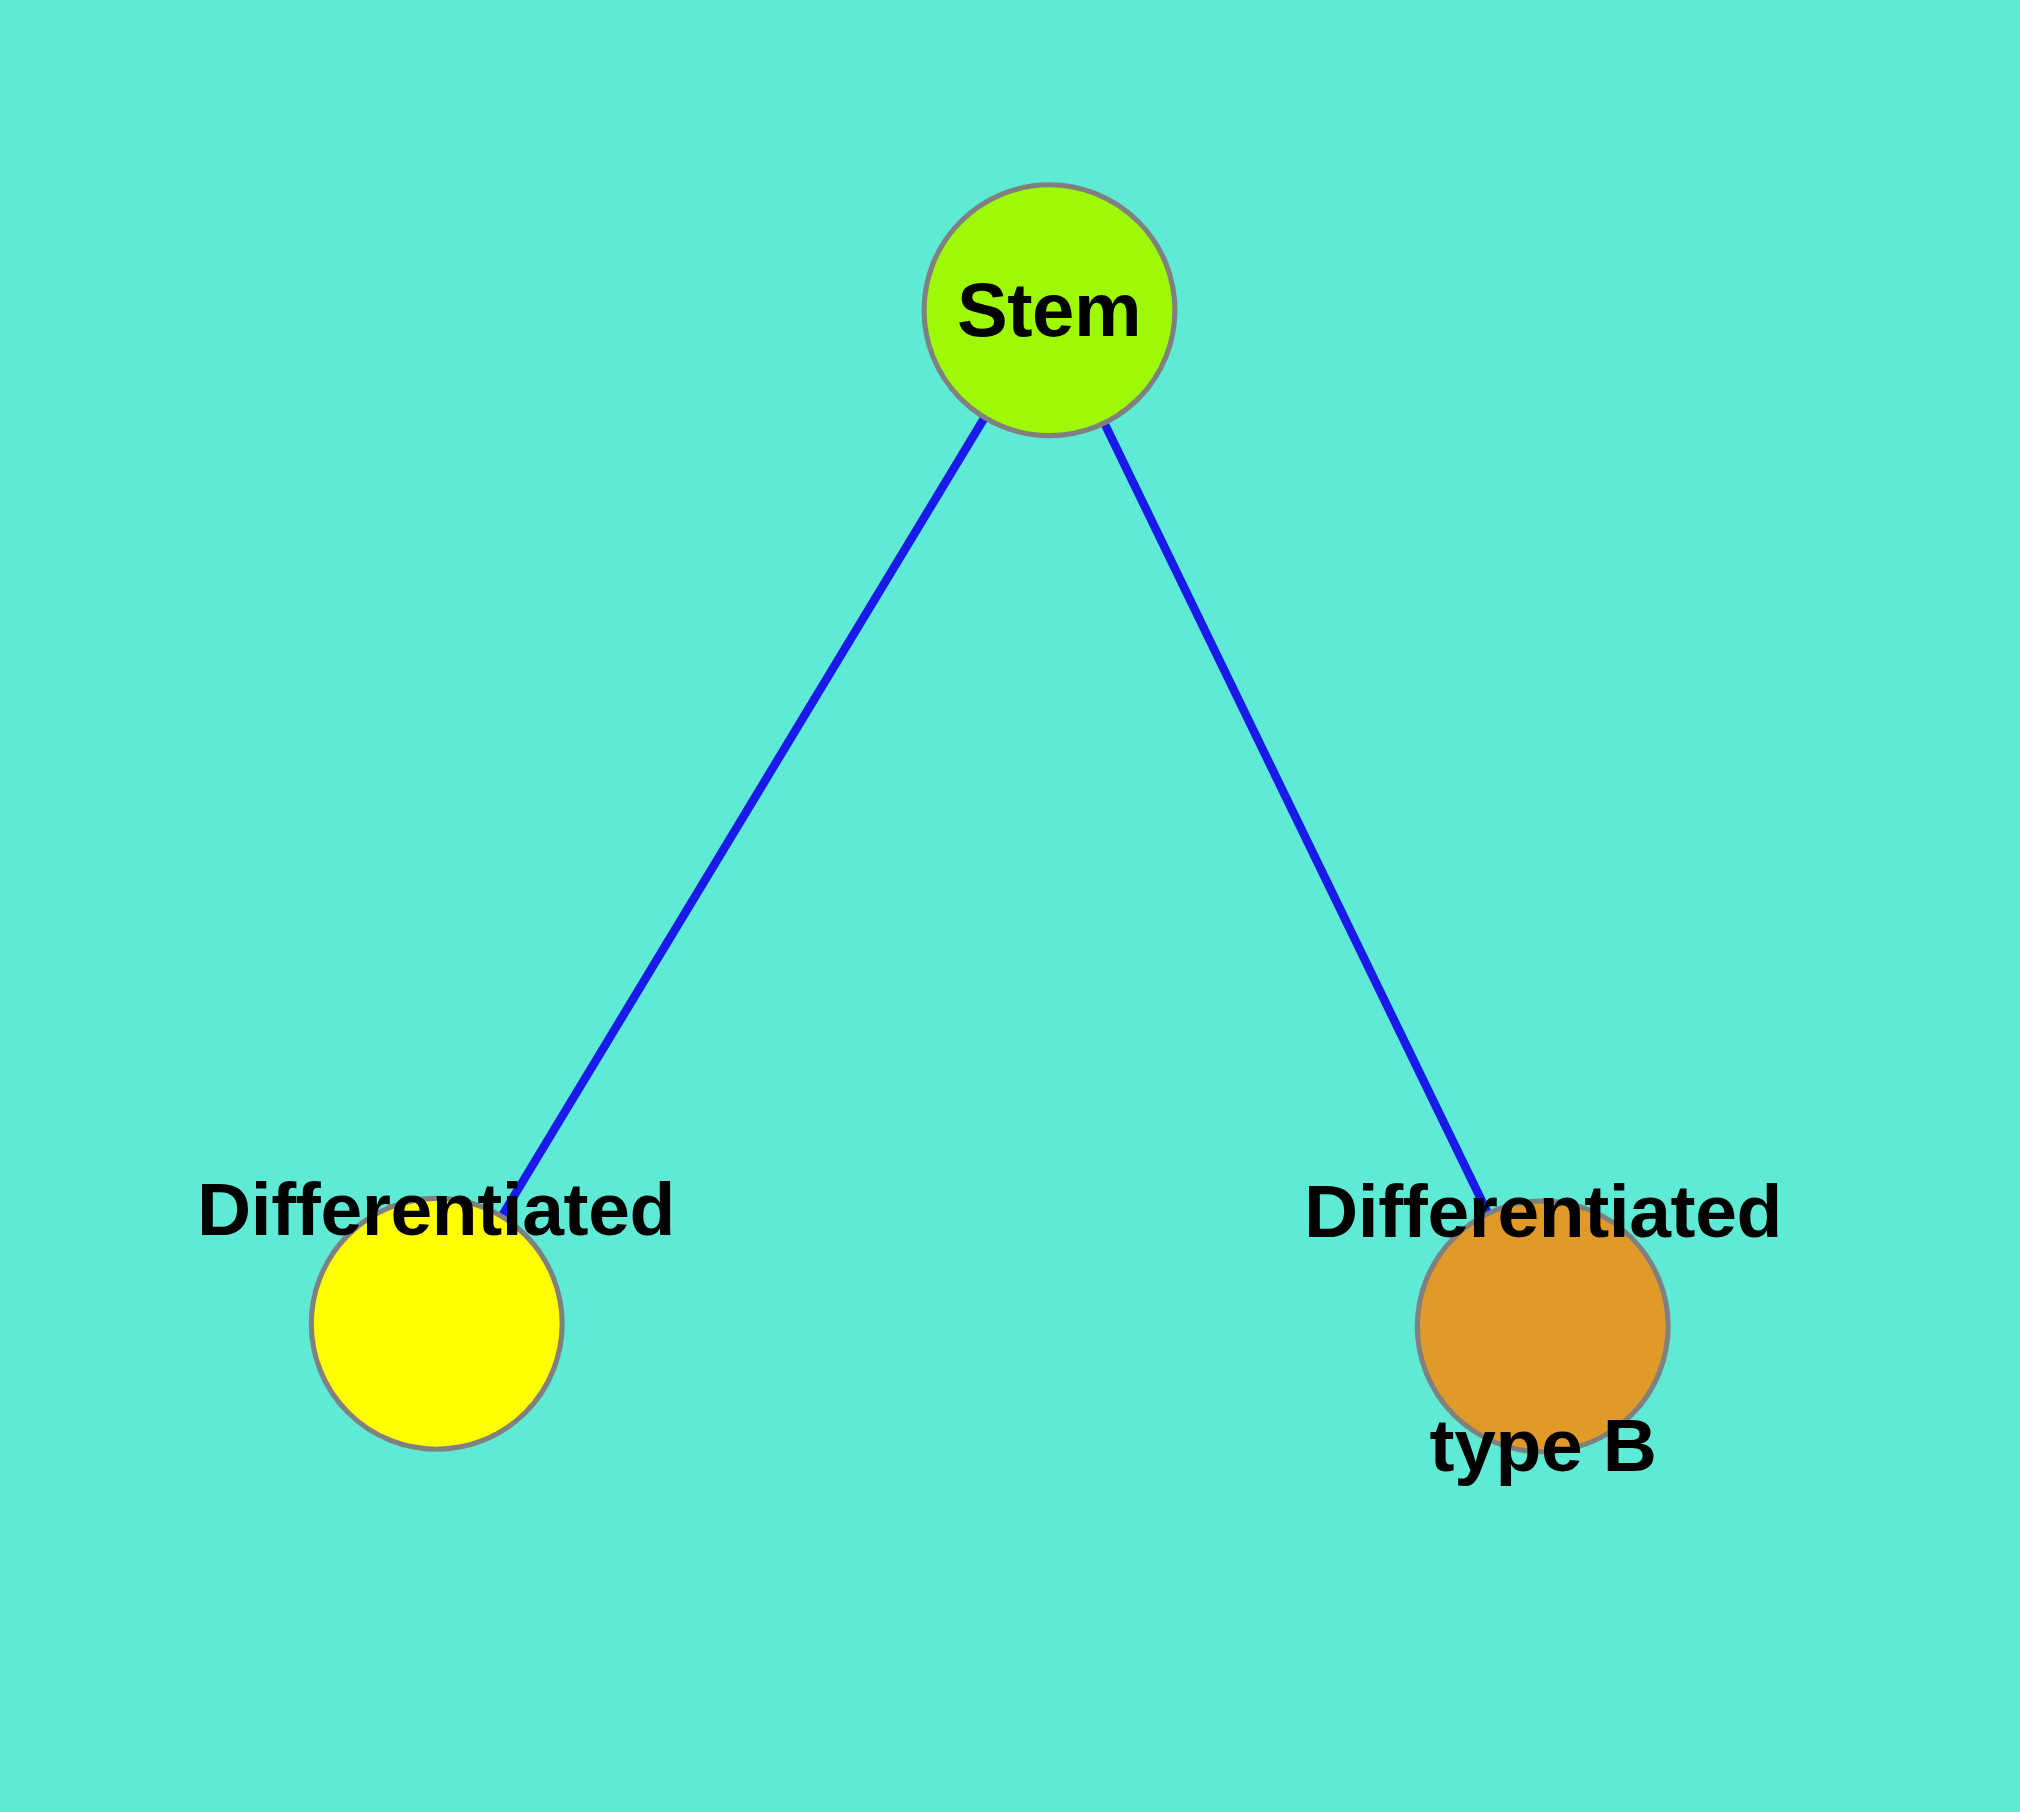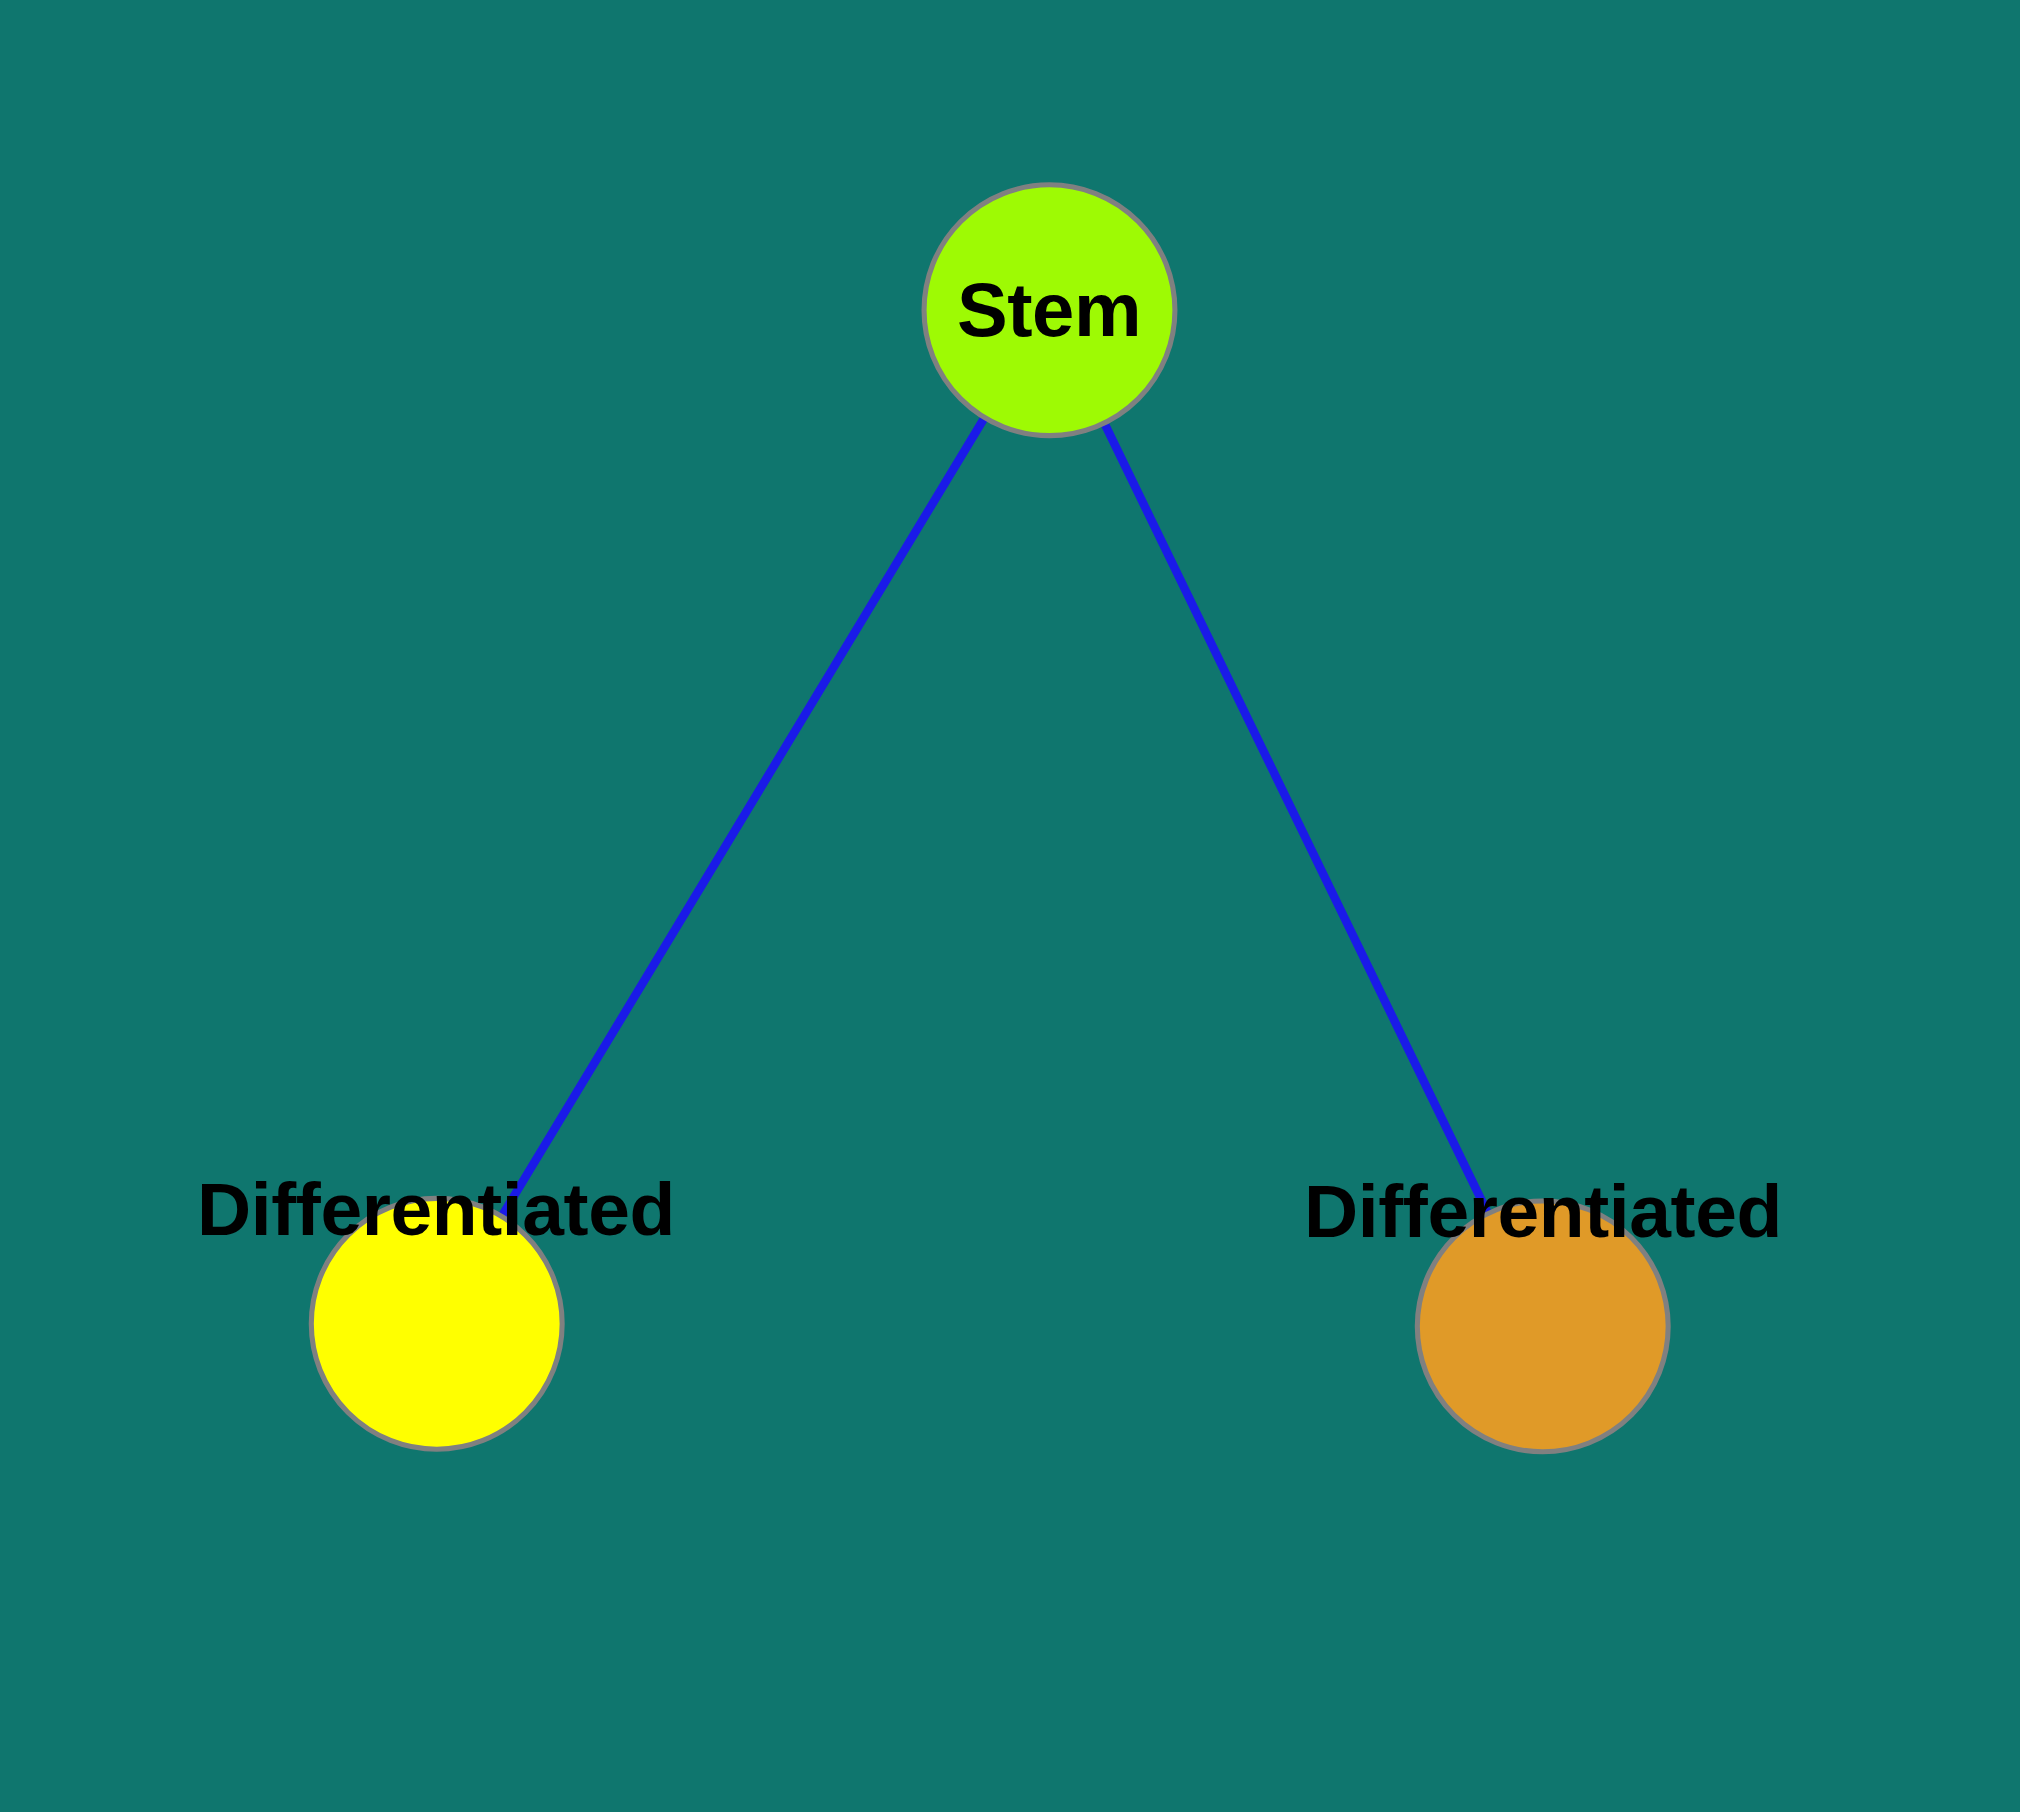--- a/index.html
+++ b/index.html
@@ -50,21 +50,21 @@
   .label-b {
     font-size: 75px;
     left: 1204px;
     top: 1242px;
     width: 678px;
   }
 </style>
 </head>
 <body>
 
-<div id="canvas" style="background: #0f766e; width: 2021px; height: 1812px;">
+<div id="canvas" style="background: #5eead4; width: 2021px; height: 1812px;">
 
   <svg id="graph-svg" viewBox="0 0 2384 2138">
     <g>
       <line class="edge" x1="1165.5732346056802" y1="485.809697664739" x2="587.4267653943197" y2="1442.1903023352609" stroke="#1a1ae8" stroke-width="10" stroke-linecap="butt"></line>
       <line class="edge" x1="1299.1349844778579" y1="491.94647145867987" x2="1758.8650155221421" y2="1439.05352854132" stroke="#1a1ae8" stroke-width="10" stroke-linecap="butt"></line>
     </g>
     <g>
       <circle cx="1238" cy="366" r="148" fill="#9efa04" stroke="#808080" stroke-width="6"></circle>
       <circle cx="515" cy="1562" r="148" fill="#ffff00" stroke="#808080" stroke-width="6"></circle>
       <circle cx="1820" cy="1565" r="148" fill="#e09a28" stroke="#808080" stroke-width="6"></circle>
@@ -72,16 +72,17 @@
   </svg>
 
   <div class="node-label label-stem" style="left: 710px; top: 270px;">Stem</div>
 
   <div class="node-label label-a" style="left: 97px; top: 1014px;">
     <div>Differentiated</div>
   </div>
 
   <div class="node-label label-b" style="left: 1204px; top: 1016px;">
     <div>Differentiated</div>
+    <div>type B</div>
   </div>
 
 </div>
 
 
 </body></html>

